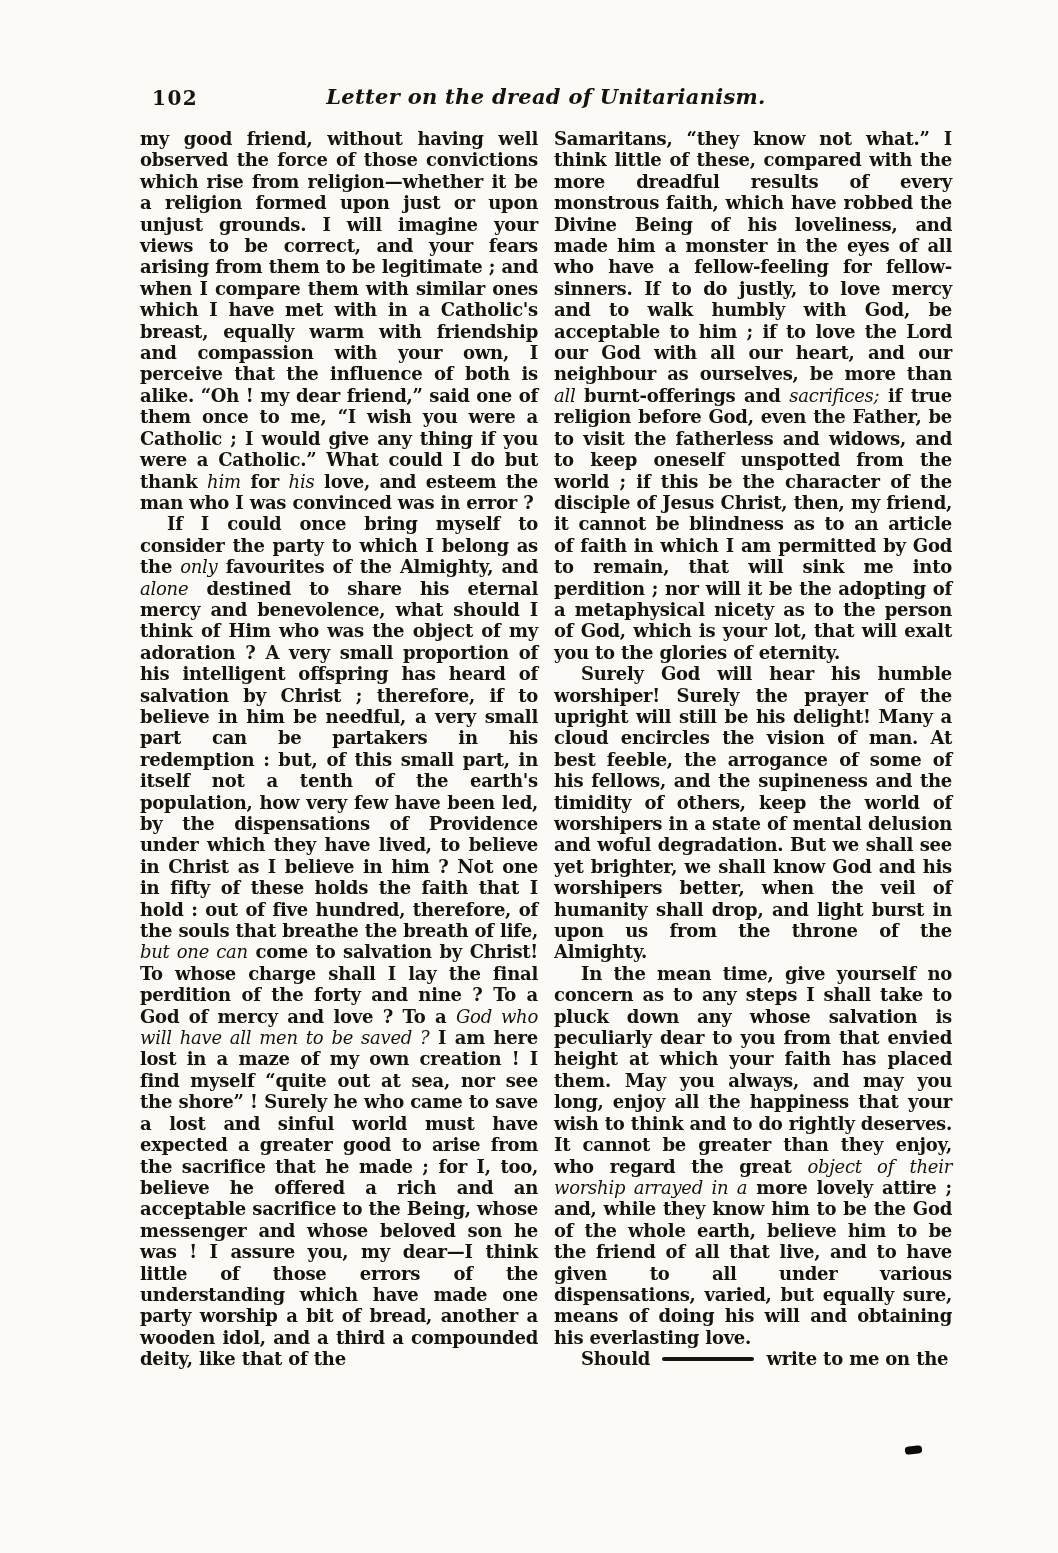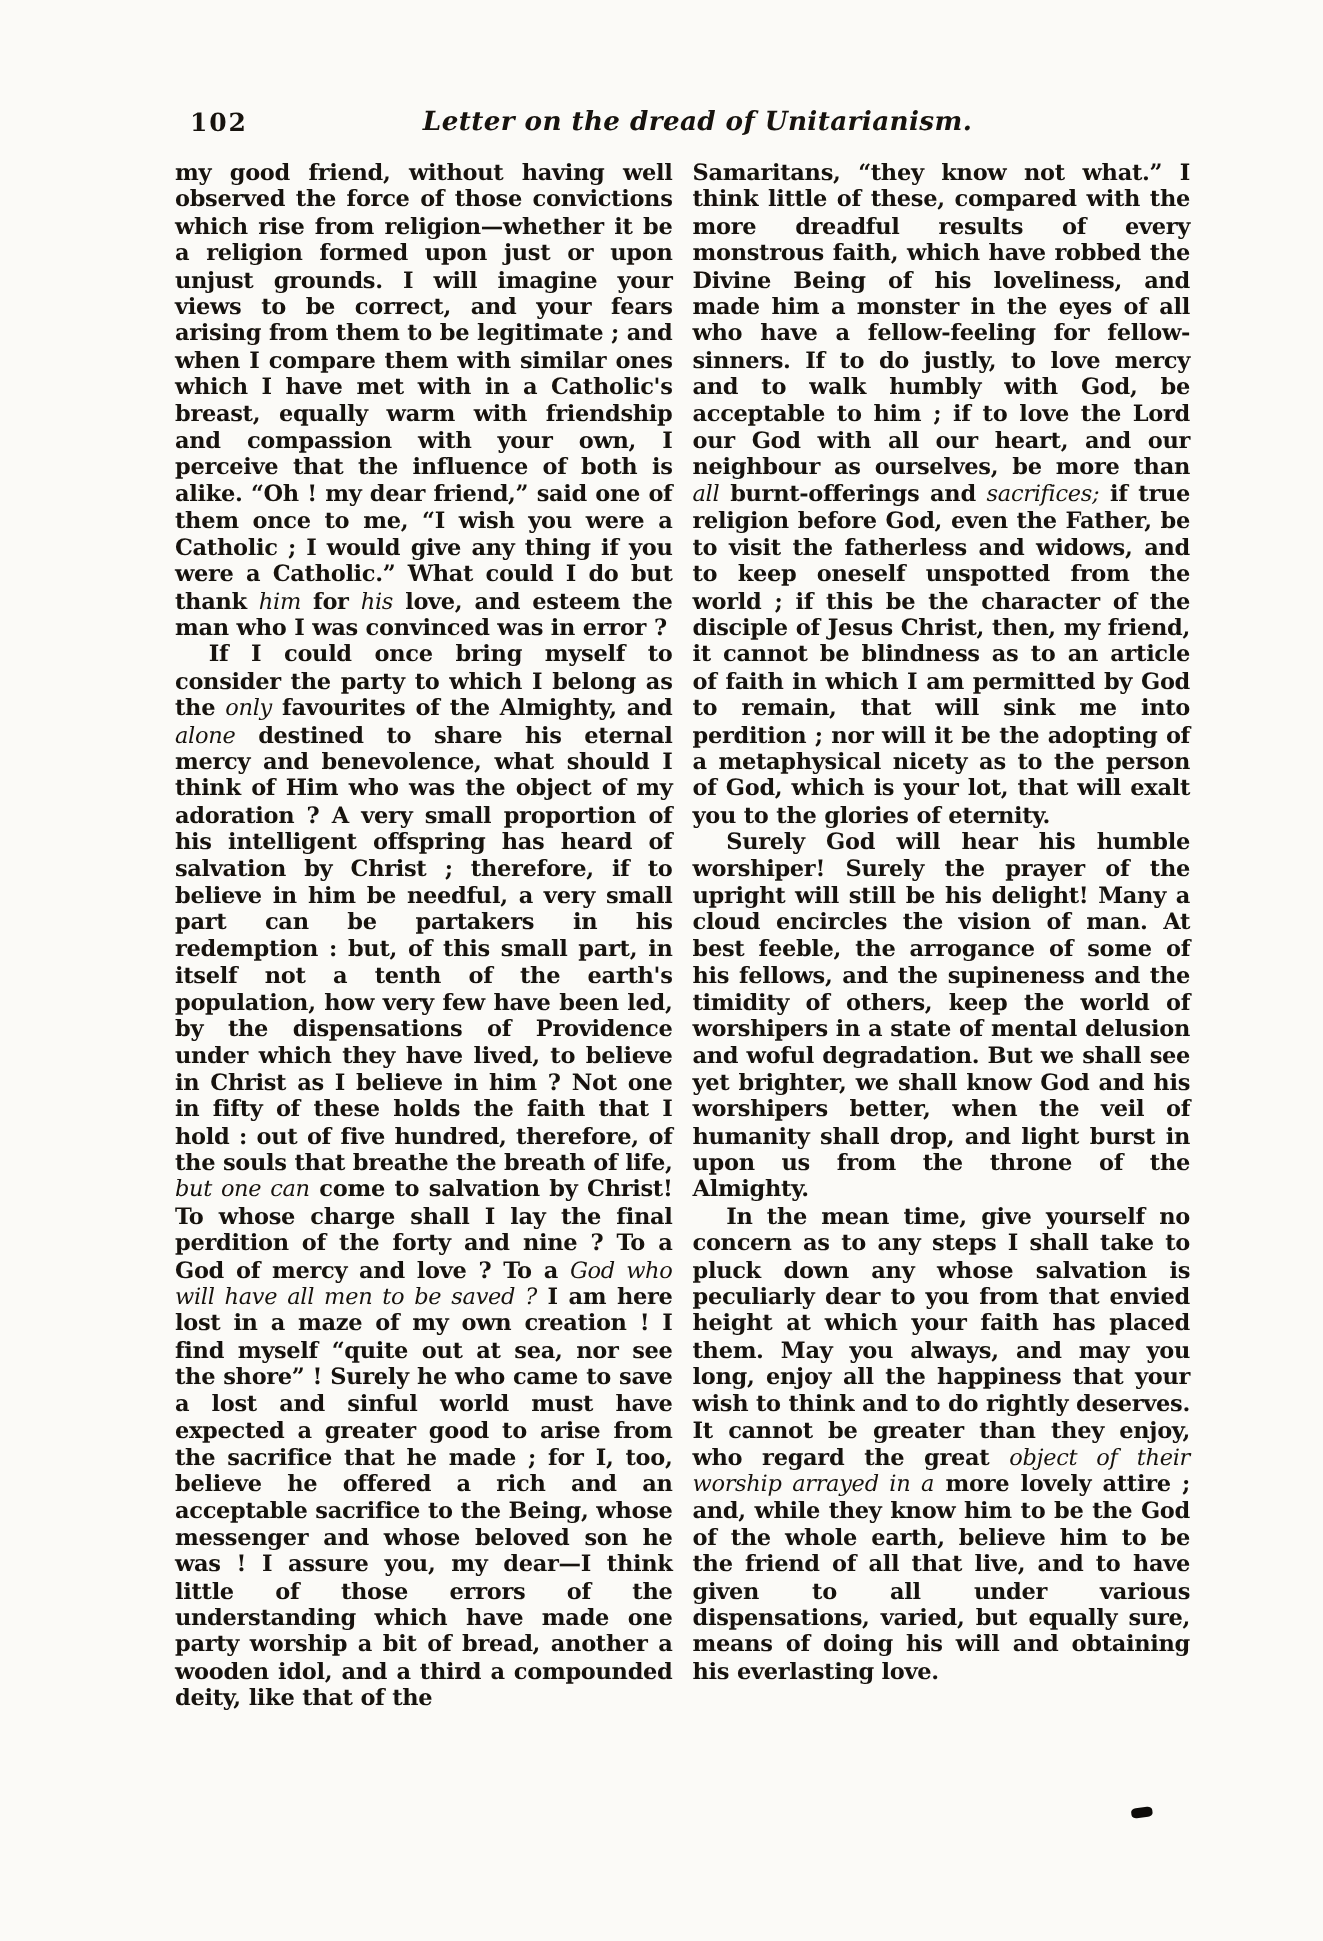--- a/index.html
+++ b/index.html
@@ -23,21 +23,21 @@
   .page-number {
     position: absolute;
     left: 152px;
     top: 86px;
     font-size: 20px;
     font-weight: bold;
     letter-spacing: 1.5px;
   }
   .running-head {
     position: absolute;
-    left: 152px;
+    left: 140px;
     top: 84px;
     width: 812px;
     text-align: center;
     font-size: 21px;
     font-style: italic;
     font-weight: bold;
     letter-spacing: 0.3px;
   }
   .columns {
     position: absolute;
@@ -95,17 +95,18 @@
 
   <div class="columns">
     <div class="column" id="col-left">
         <p class="para"><span>my good friend, without having well observed the force of those convictions which rise from religion—whether it be a religion formed upon just or upon unjust grounds. I will imagine your views to be correct, and your fears arising from them to be legitimate&nbsp;; and when I compare them with similar ones which I have met with in a Catholic's breast, equally warm with friendship and compassion with your own, I perceive that the influence of both is alike. “Oh&nbsp;! my dear friend,” said one of them once to me, “I wish you were a Catholic&nbsp;; I would give any thing if you were a Catholic.” What could I do but thank </span><em>him</em><span> for </span><em>his</em><span> love, and esteem the man who I was convinced was in error&nbsp;?</span></p>
         <p class="para indent"><span>If I could once bring myself to consider the party to which I belong as the </span><em>only</em><span> favourites of the Almighty, and </span><em>alone</em><span> destined to share his eternal mercy and benevolence, what should I think of Him who was the object of my adoration&nbsp;? A very small proportion of his intelligent offspring has heard of salvation by Christ&nbsp;; therefore, if to believe in him be needful, a very small part can be partakers in his redemption&nbsp;: but, of this small part, in itself not a tenth of the earth's population, how very few have been led, by the dispensations of Providence under which they have lived, to believe in Christ as I believe in him&nbsp;? Not one in fifty of these holds the faith that I hold&nbsp;: out of five hundred, therefore, of the souls that breathe the breath of life, </span><em>but one can</em><span> come to salvation by Christ! To whose charge shall I lay the final perdition of the forty and nine&nbsp;? To a God of mercy and love&nbsp;? To a </span><em>God who will have all men to be saved&nbsp;?</em><span> I am here lost in a maze of my own creation&nbsp;! I find myself “quite out at sea, nor see the shore”&nbsp;! Surely he who came to save a lost and sinful world must have expected a greater good to arise from the sacrifice that he made&nbsp;; for I, too, believe he offered a rich and an acceptable sacrifice to the Being, whose messenger and whose beloved son he was&nbsp;! I assure you, my dear—I think little of those errors of the understanding which have made one party worship a bit of bread, another a wooden idol, and a third a compounded deity, like that of the</span></p>
       </div>
     <div class="column" id="col-right">
         <p class="para"><span>Samaritans, “they know not what.” I think little of these, compared with the more dreadful results of every monstrous faith, which have robbed the Divine Being of his loveliness, and made him a monster in the eyes of all who have a fellow-feeling for fellow-sinners. If to do justly, to love mercy and to walk humbly with God, be acceptable to him&nbsp;; if to love the Lord our God with all our heart, and our neighbour as ourselves, be more than </span><em>all</em><span> burnt-offerings and </span><em>sacrifices;</em><span> if true religion before God, even the Father, be to visit the fatherless and widows, and to keep oneself unspotted from the world&nbsp;; if this be the character of the disciple of Jesus Christ, then, my friend, it cannot be blindness as to an article of faith in which I am permitted by God to remain, that will sink me into perdition&nbsp;; nor will it be the adopting of a metaphysical nicety as to the person of God, which is your lot, that will exalt you to the glories of eternity.</span></p>
         <p class="para indent"><span>Surely God will hear his humble worshiper! Surely the prayer of the upright will still be his delight! Many a cloud encircles the vision of man. At best feeble, the arrogance of some of his fellows, and the supineness and the timidity of others, keep the world of worshipers in a state of mental delusion and woful degradation. But we shall see yet brighter, we shall know God and his worshipers better, when the veil of humanity shall drop, and light burst in upon us from the throne of the Almighty.</span></p>
         <p class="para indent"><span>In the mean time, give yourself no concern as to any steps I shall take to pluck down any whose salvation is peculiarly dear to you from that envied height at which your faith has placed them. May you always, and may you long, enjoy all the happiness that your wish to think and to do rightly deserves. It cannot be greater than they enjoy, who regard the great </span><em>object of their worship arrayed in a</em><span> more lovely attire&nbsp;; and, while they know him to be the God of the whole earth, believe him to be the friend of all that live, and to have given to all under various dispensations, varied, but equally sure, means of doing his will and obtaining his everlasting love.</span></p>
+        <p class="para indent"><span>Should </span><span class="blank-dash"></span><span> write to me on the</span></p>
       </div>
   </div>
 
   <div class="ink-smudge"></div>
 </div>
 
 </body></html>

